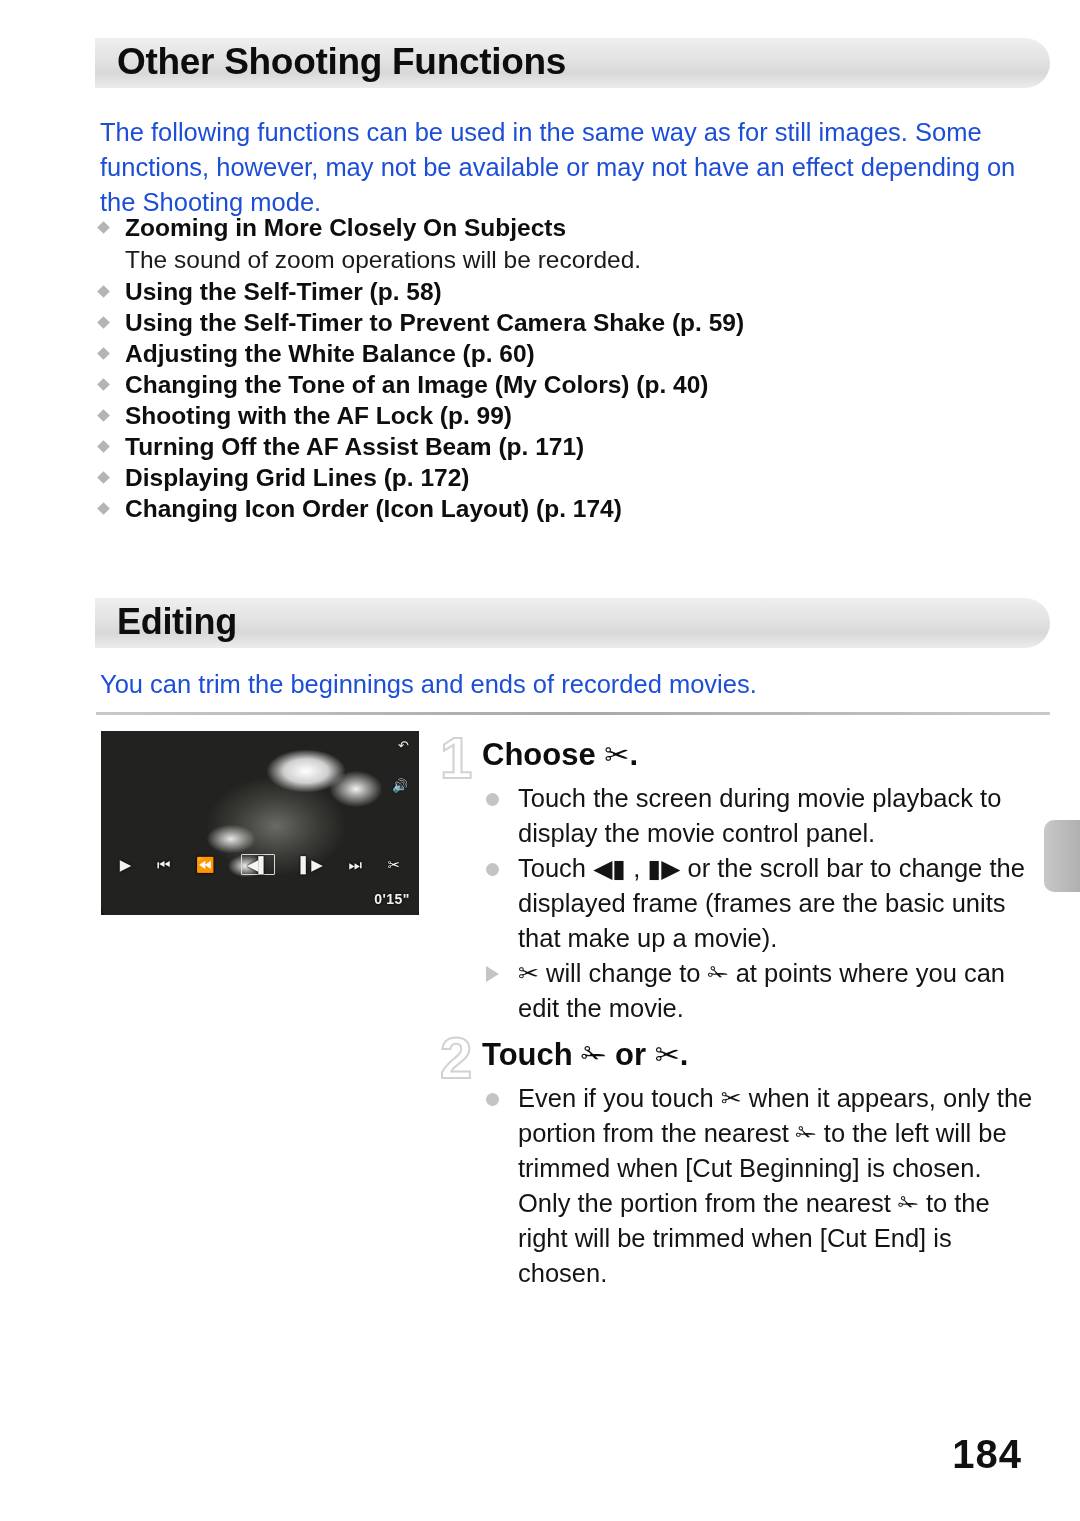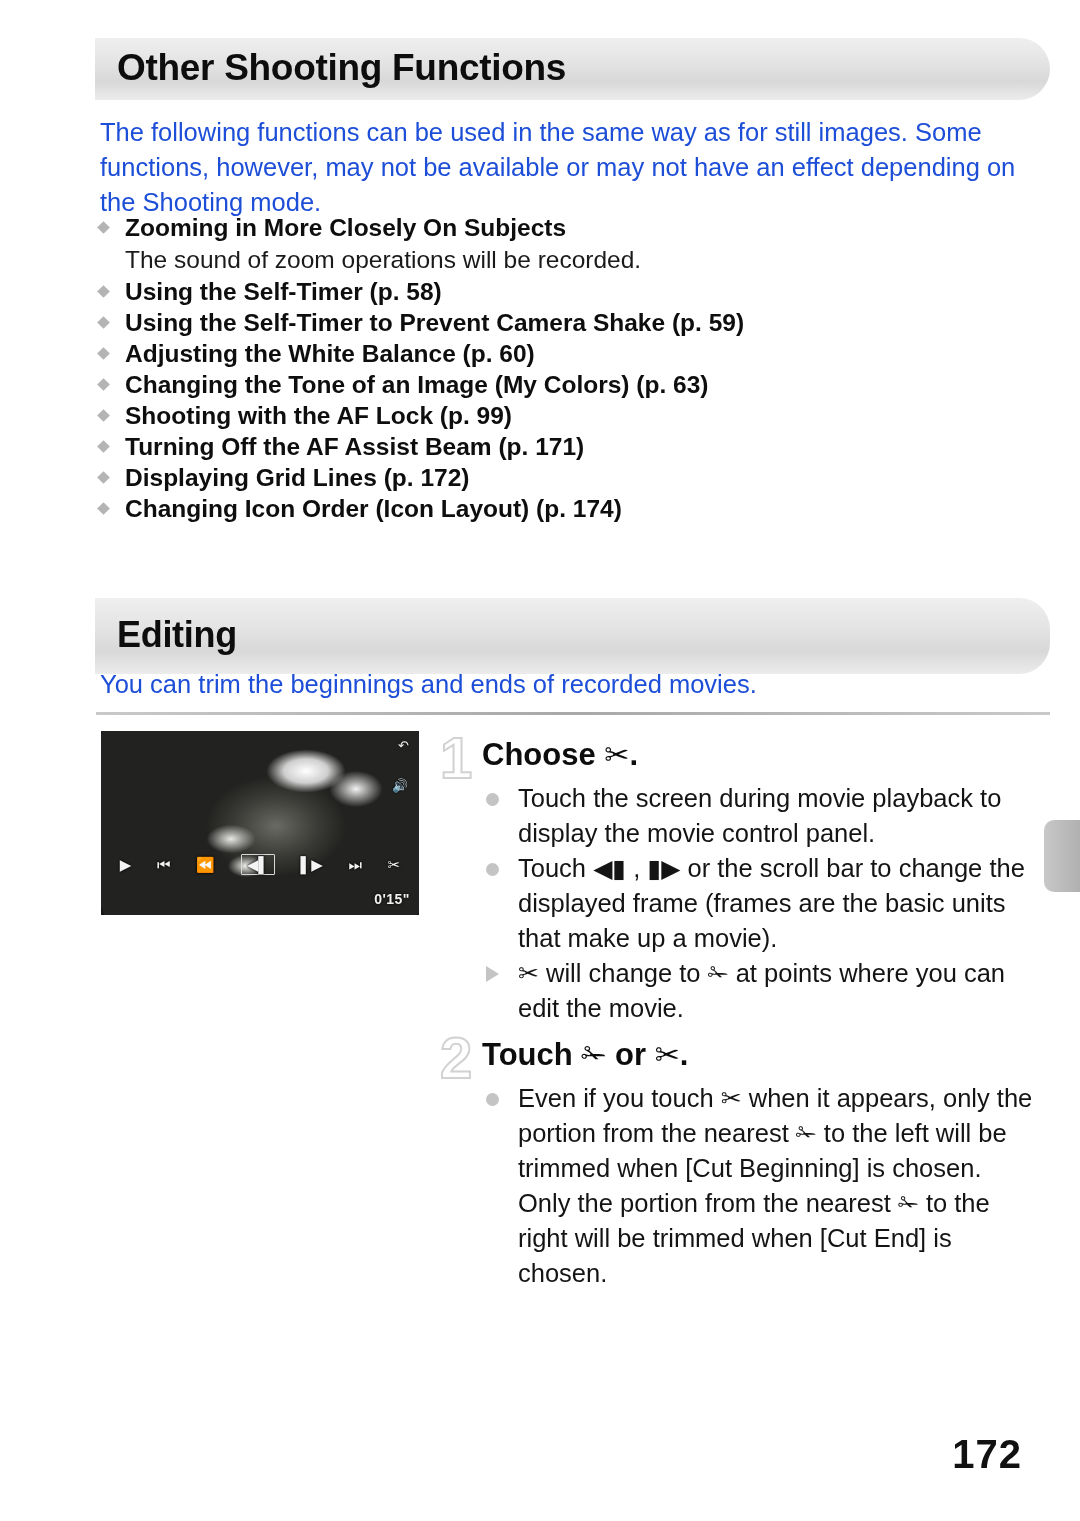--- a/index.html
+++ b/index.html
@@ -19,37 +19,37 @@
   .page {
     position: absolute;
     inset: 0;
   }
 
   
   .banner {
     position: absolute;
     left: 95px;
     width: 955px;
-    height: 62px;
+    height: 50px;
     background: linear-gradient(to bottom, #efefef 0%, #e2e2e2 45%, #d8d8d8 70%, #ececec 100%);
     border-radius: 0 31px 31px 0;
   }
   .banner .banner-title {
     position: absolute;
     left: 22px;
     top: 50%;
     transform: translateY(-52%);
     font-weight: bold;
     color: #0d0d0d;
     letter-spacing: -0.3px;
     white-space: nowrap;
   }
   #banner-shooting { top: 38px; }
   #banner-shooting .banner-title { font-size: 37px; }
-  #banner-editing { top: 598px; height: 76px; }
+  #banner-editing { top: 598px; height: 50px; }
   #banner-editing .banner-title { font-size: 36px; }
 
   
   .intro {
     position: absolute;
     left: 100px;
     top: 115px;
     width: 950px;
     font-size: 25.5px;
     line-height: 35px;
@@ -293,21 +293,21 @@
     <div class="feature-item">
       <span class="diamond-bullet"></span>
       <span>Using the Self-Timer to Prevent Camera Shake (p. 59)</span>
     </div>
     <div class="feature-item">
       <span class="diamond-bullet"></span>
       <span>Adjusting the White Balance (p. 60)</span>
     </div>
     <div class="feature-item">
       <span class="diamond-bullet"></span>
-      <span>Changing the Tone of an Image (My Colors) (p. 63)</span>
+      <span>Changing the Tone of an Image (My Colors) (p. 40)</span>
     </div>
     <div class="feature-item">
       <span class="diamond-bullet"></span>
       <span>Shooting with the AF Lock (p. 99)</span>
     </div>
     <div class="feature-item">
       <span class="diamond-bullet"></span>
       <span>Turning Off the AF Assist Beam (p. 171)</span>
     </div>
     <div class="feature-item">
@@ -385,15 +385,15 @@
 
 
       <div class="note">
         <span class="dot-bullet"></span>
         <span>Even if you touch </span><span class="gl gl-bold">✂</span><span> when it appears, only the portion from the nearest </span><span class="gl gl-bold">✁</span><span> to the left will be trimmed when [Cut Beginning] is chosen. Only the portion from the nearest </span><span class="gl gl-bold">✁</span><span> to the right will be trimmed when [Cut End] is chosen.</span>
       </div>
 
     </div>
   </div>
 
-  <div class="page-number">172</div>
+  <div class="page-number">184</div>
 
 </div>
 
 </body></html>

